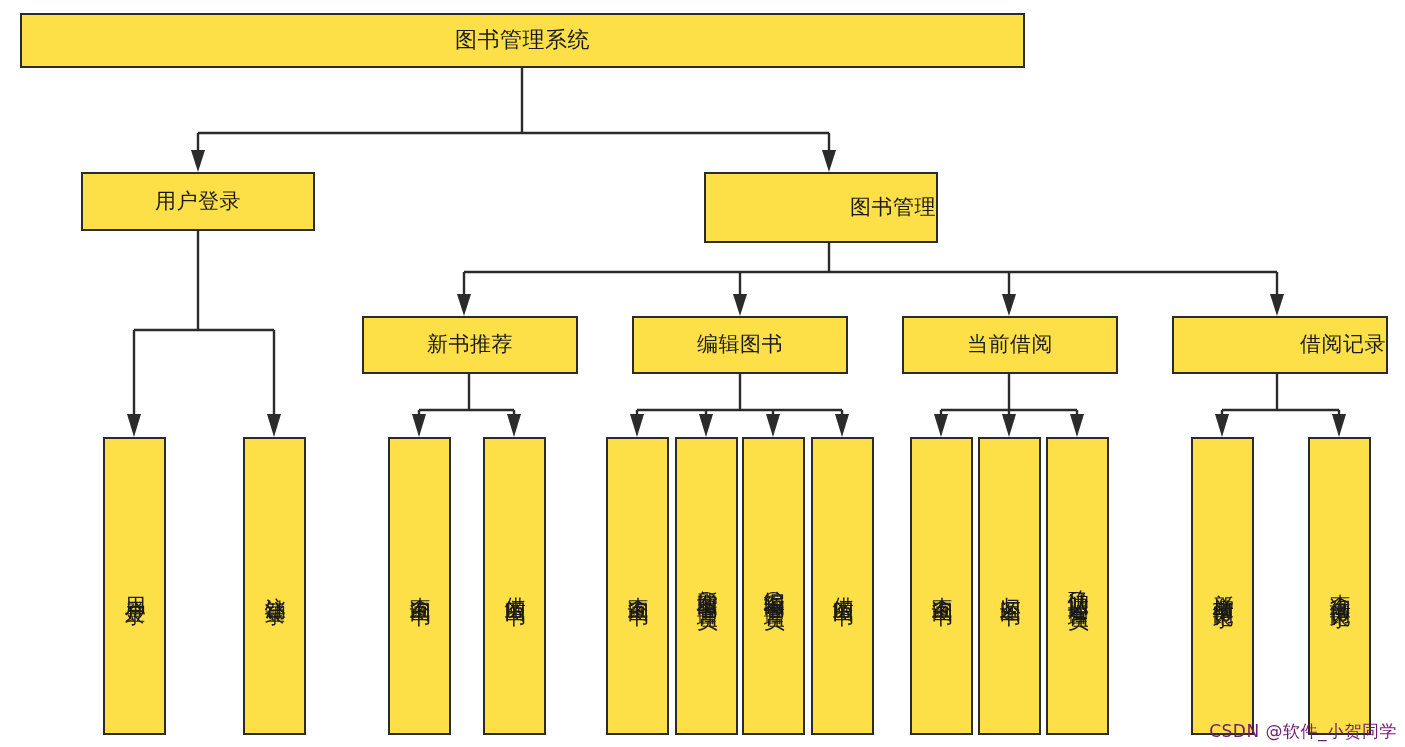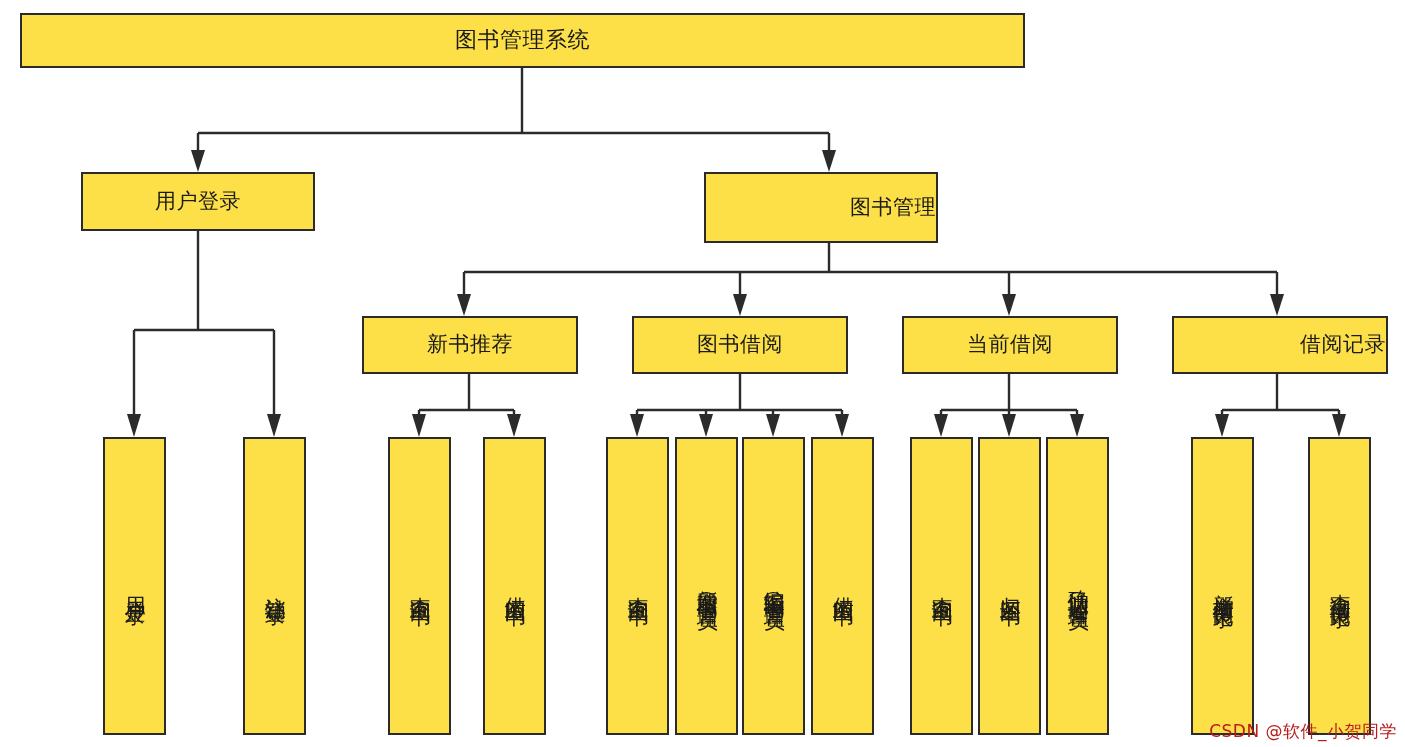--- a/index.html
+++ b/index.html
@@ -71,21 +71,21 @@
     letter-spacing: 3px;
     text-align: center;
     max-height: 100%;
   }
   
   #watermark {
     position: absolute;
     right: 8px;
     bottom: 4px;
     font-size: 17px;
-    color: #b91c1c;
+    color: #701a75;
     letter-spacing: 0.5px;
     white-space: nowrap;
     user-select: none;
     text-align: right;
   }
 </style>
 </head>
 <body>
 
 <div id="canvas">
@@ -164,21 +164,21 @@
 
   <div class="node horiz" style="left:704px; top:172px; width:234px; height:71px;justify-content:flex-end;">
     <span class="label">图书管理</span>
   </div>
 
   <div class="node horiz" style="left:362px; top:316px; width:216px; height:58px;">
     <span class="label">新书推荐</span>
   </div>
 
   <div class="node horiz" style="left:632px; top:316px; width:216px; height:58px;">
-    <span class="label">图书借阅</span>
+    <span class="label">编辑图书</span>
   </div>
 
   <div class="node horiz" style="left:902px; top:316px; width:216px; height:58px;">
     <span class="label">当前借阅</span>
   </div>
 
   <div class="node horiz" style="left:1172px; top:316px; width:216px; height:58px;justify-content:flex-end;">
     <span class="label">借阅记录</span>
   </div>
 

